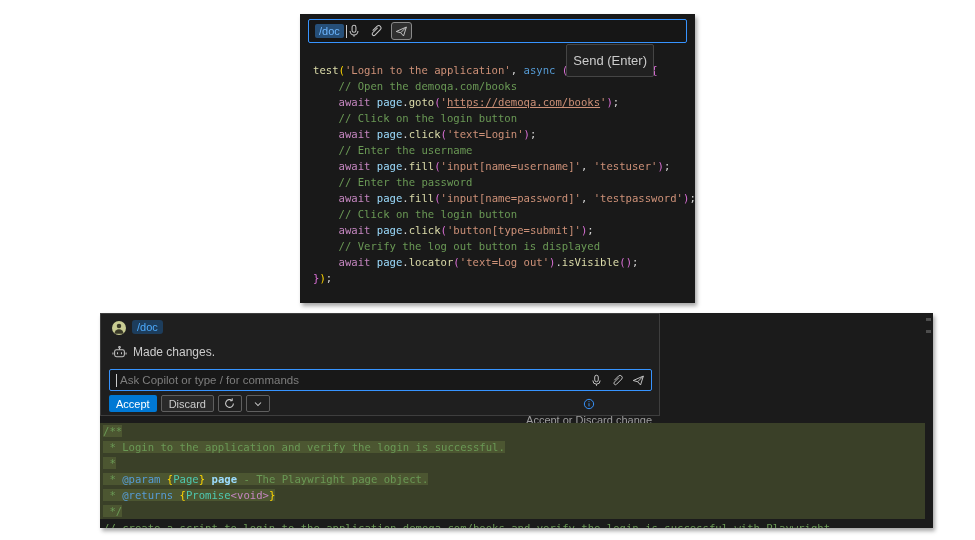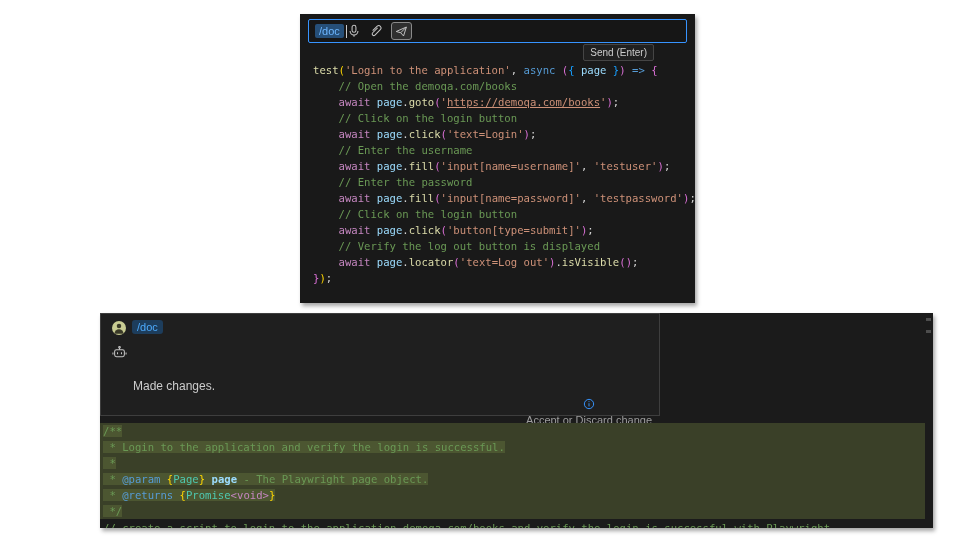--- a/index.html
+++ b/index.html
@@ -32,34 +32,34 @@
   .top-input { position: absolute; left: 8px; top: 5px; width: 379px; height: 24px; }
   .cmd-chip { background: #264f78; color: #6cb6ff; font-size: 11px; padding: 1px 4px; border-radius: 2px; }
   .caret { width: 1px; height: 13px; background: #cccccc; margin-left: 2px; flex: none; }
   .fake-input input { flex: 1; min-width: 0; background: transparent; border: none; outline: none;
                       color: #d4d4d4; font-size: 11.5px; font-family: "Liberation Sans", sans-serif; padding-left: 3px; }
   .fake-input input::placeholder { color: #7e7e7e; }
   .input-icons { display: flex; align-items: center; gap: 8px; flex: none; }
   .icon-btn { display: flex; align-items: center; justify-content: center; cursor: pointer; }
   .send-box { border: 1px solid #8a8a8a; border-radius: 3px; background: #2f2f2f; width: 21px; height: 18px; }
   .tooltip { position: absolute; top: 30px; right: 41px; background: #202020; border: 1px solid #454545;
-             color: #cccccc; font-size: 10px; padding: 2px 6px; border-radius: 2px; z-index: 5; }
+             color: #cccccc; font-size: 13px; padding: 8px 6px; border-radius: 2px; z-index: 5; }
   .top-code { position: absolute; left: 13px; top: 48px; width: 390px; }
 
   
   .bottom-panel { position: absolute; left: 100px; top: 313px; width: 833px; height: 215px;
                   background: #1b1b1b; box-shadow: 2px 3px 4px rgba(0,0,0,0.35); overflow: hidden; }
   .chat-widget { position: absolute; left: 0; top: 0; width: 560px; height: 103px;
                  background: #1f1f1f; border: 1px solid #3e3e3e; }
   .avatar { position: absolute; left: 11px; top: 7px; width: 14px; height: 14px; border-radius: 50%;
             background: #c9cc92; display: flex; align-items: center; justify-content: center; overflow: hidden; }
   .req-chip { position: absolute; left: 31px; top: 6px; background: #1d3d5c; color: #4daafc;
               font-size: 11px; padding: 1px 5px; border-radius: 3px; }
   .copilot-ic { position: absolute; left: 11px; top: 31px; }
-  .status-txt { position: absolute; left: 32px; top: 31px; color: #cccccc; font-size: 12px; margin-top: 34px; }
+  .status-txt { position: absolute; left: 32px; top: 31px; color: #cccccc; font-size: 12px; }
   .bottom-input { position: absolute; left: 8px; top: 55px; width: 543px; height: 22px; background: #181818; }
   .btn-row { position: absolute; left: 8px; top: 81px; display: flex; align-items: center; gap: 4px; }
   .btn { font-size: 11px; height: 17px; display: flex; align-items: center; padding: 0 7px;
          border-radius: 2px; cursor: pointer; }
   .btn-primary { background: #0078d4; color: #ffffff; }
   .btn-secondary { background: #2a2a2a; color: #cccccc; border: 1px solid #5f5f5f; }
   .btn-icon { width: 24px; height: 17px; border: 1px solid #5f5f5f; border-radius: 2px; background: transparent;
               display: flex; align-items: center; justify-content: center; cursor: pointer; }
   .hint-row { position: absolute; right: 7px; top: 84px; display: flex; align-items: center; gap: 4px; flex-direction: column; }
   .hint-txt { color: #9d9d9d; font-size: 11px; }
@@ -124,21 +124,62 @@
           <line x1="8" y1="5" x2="8" y2="3"></line>
             <circle cx="8" cy="2.4" r="0.9"></circle>
           <line x1="5.9" y1="7.8" x2="5.9" y2="9.8"></line>
             <line x1="10.1" y1="7.8" x2="10.1" y2="9.8"></line>
           <line x1="1" y1="8" x2="1" y2="10"></line>
             <line x1="15" y1="8" x2="15" y2="10"></line>
         </svg>
       </span>
       <span class="status-txt">Made changes.</span>
 
+      <div class="fake-input bottom-input">
+        <span class="caret" style="margin-left:0"></span>
+        <input type="text" placeholder="Ask Copilot or type / for commands" style="">
+        <span class="input-icons">
+          <span class="icon-btn">
+            <svg width="13" height="13" viewBox="0 0 16 16" fill="none" stroke="#c5c5c5" stroke-width="1.2">
+              <rect x="5.8" y="1.5" width="4.4" height="8" rx="2.2"></rect>
+              <path d="M3.5 8a4.5 4.5 0 0 0 9 0"></path>
+                <line x1="8" y1="12.5" x2="8" y2="14.5"></line>
+            </svg>
+          </span>
+          <span class="icon-btn">
+            <svg width="13" height="13" viewBox="0 0 16 16" fill="none" stroke="#c5c5c5" stroke-width="1.2">
+              <path d="M4.2 7.6 9.4 2.4a2.7 2.7 0 0 1 3.8 3.8L6.8 12.6a1.8 1.8 0 0 1-2.6-2.6l5.6-5.6"></path>
+            </svg>
+          </span>
+          <span class="icon-btn">
+            <svg width="13" height="13" viewBox="0 0 16 16" fill="none" stroke="#c5c5c5" stroke-width="1.2">
+              <path d="M1.5 8 14 2.5 10.5 13.5 7 9.5Z"></path>
+                <line x1="7" y1="9.5" x2="13.5" y2="3"></line>
+            </svg>
+          </span>
+        </span>
+      </div>
 
+      <div class="btn-row">
+        <span class="btn btn-primary">Accept</span>
+        <span class="btn btn-secondary">Discard</span>
+        <span class="btn-icon">
+          <svg width="13" height="13" viewBox="0 0 16 16" fill="none" stroke="#cccccc" stroke-width="1.3">
+            <path d="M12.8 8a4.8 4.8 0 1 1-1.6-3.6"></path>
+            <polyline points="11.4,1.6 11.4,4.6 8.4,4.6" stroke-width="1.2"></polyline>
+          </svg>
+
+        </span>
+        <span class="btn-icon">
+          <svg width="12" height="12" viewBox="0 0 16 16" fill="none" stroke="#cccccc" stroke-width="1.4">
+            <polyline points="4,6 8,10 12,6"></polyline>
+          </svg>
+
+        </span>
+      </div>
 
       <div class="hint-row">
         <svg width="12" height="12" viewBox="0 0 16 16" fill="none" stroke="#3794ff" stroke-width="1.3">
           <circle cx="8" cy="8" r="6.2"></circle>
             <line x1="8" y1="7" x2="8" y2="11.2"></line>
             <circle cx="8" cy="4.8" r="0.7" fill="#3794ff" stroke="none"></circle>
         </svg>
         <span class="hint-txt">Accept or Discard change</span>
       </div>
     </div>

